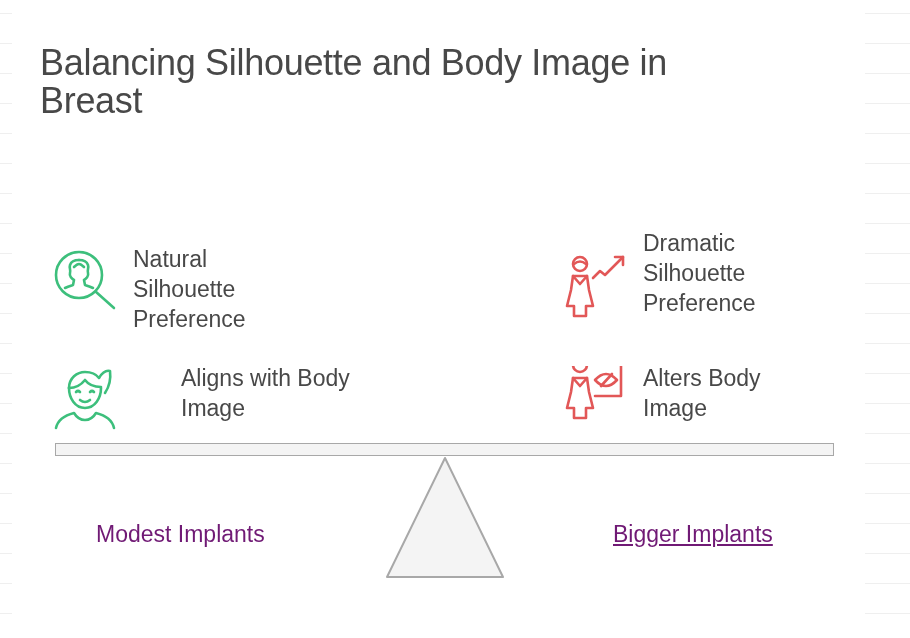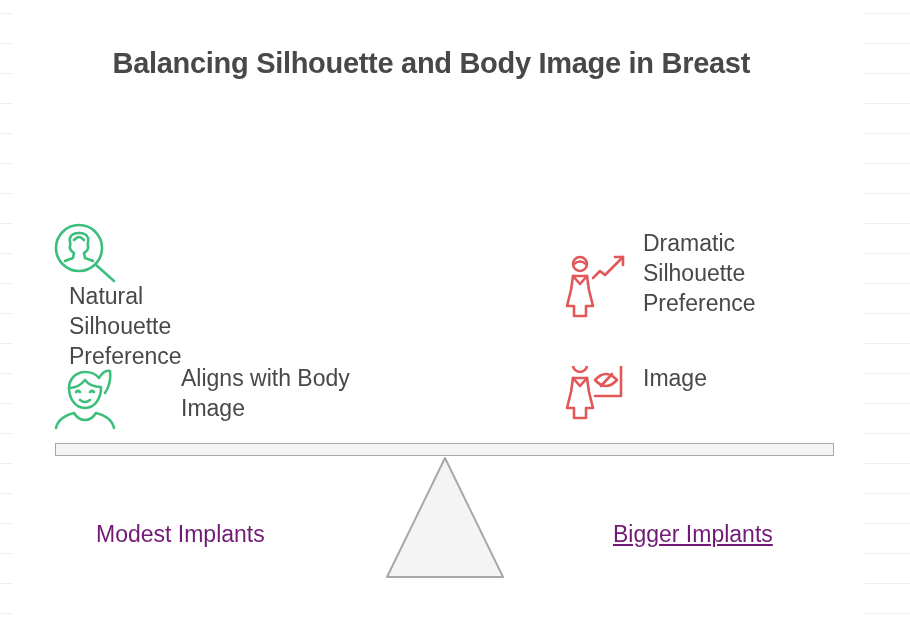--- a/index.html
+++ b/index.html
@@ -8,21 +8,21 @@
     background:#ffffff;
     font-family:"Liberation Sans", sans-serif;
     color:#484848;
   }
   .edge-lines { position:absolute; top:0; height:638px; }
   .edge-lines.left { left:0; width:12px; }
   .edge-lines.right { left:865px; width:45px; }
   .edge-lines div { position:absolute; left:0; right:0; height:1px; background:#efefef; }
   .title {
     position:absolute; left:40px; width:710px; top:44px;
-    text-align:right; font-weight:bold; font-size:29px; line-height:38px;
+    text-align:left; font-weight:normal; font-size:36px; line-height:38px;
     color:#484848; letter-spacing:-0.3px;
   }
   .item { position:absolute; display:flex; align-items:flex-start; }
   .item .icon { width:64px; height:64px; flex:0 0 64px; }
   .item .label { font-size:23px; line-height:30px; color:#484848; margin-left:15px; margin-top:-3px; }
   .beam {
     position:absolute; left:55px; top:443px; width:779px; height:13px;
     background:#f4f4f4; border:1.5px solid #a8a8a8; box-sizing:border-box;
   }
   .fulcrum { position:absolute; left:384px; top:456px; width:122px; height:124px; }
@@ -75,21 +75,21 @@
     <div style="top:523px"></div>
     <div style="top:553px"></div>
     <div style="top:583px"></div>
   <div style="top:613px"></div>
 </div>
 
 <div class="title">
   <div>Balancing Silhouette and Body Image in Breast</div>
 </div>
 
-<div class="item" style="left:54px; top:220px;flex-direction:column;">
+<div class="item" style="left:54px; top:247px;">
   <svg class="icon" viewBox="0 0 64 64" fill="none" stroke="#3dbf7c" stroke-width="2.6" stroke-linecap="round" stroke-linejoin="round">
     <circle cx="25" cy="28" r="23"></circle>
     <line x1="41.5" y1="44.5" x2="60" y2="61"></line>
     <path d="M25 13 c-5 0 -8 2 -9 5 c-1 3 1 5 0 8 c-1 3 2 6 4 7 l-1 5 c-3 1 -6 2 -8 3"></path>
     <path d="M25 13 c5 0 8 2 9 5 c1 3 -1 5 0 8 c1 3 -2 6 -4 7 l1 5 c3 1 6 2 8 3"></path>
     <path d="M20 20 c2 -2 4 -3 5 -3 c1 0 3 1 5 3"></path>
   </svg>
   <div class="label">
     <div>Natural</div>
     <div>Silhouette</div>
@@ -133,20 +133,21 @@
   <svg class="icon" viewBox="0 0 64 64" fill="none" stroke="#e25757" stroke-width="2.6" stroke-linecap="round" stroke-linejoin="round">
     <circle cx="16" cy="-1" r="7" transform="translate(0,0)"></circle>
     <path d="M10 -1 q6 -5 12 0"></path>
     <path d="M9 12 l7 8 l7 -8"></path>
     <path d="M9 12 l-2 14 l-4 16 h7 v10 h12 v-10 h7 l-4 -16 l-2 -14 z"></path>
     <path d="M27 -12 h30 v42 h-26"></path>
     <path d="M31 14 q11 -12 22 0 q-11 12 -22 0 z"></path>
     <line x1="37" y1="20" x2="48" y2="8"></line>
   </svg>
   <div class="label">
+    <div>Alters Body</div>
     <div>Image</div>
   </div>
 </div>
 
 <div class="beam"></div>
 <svg class="fulcrum" viewBox="0 0 122 124">
   <polygon points="61,2 119,121 3,121" fill="#f4f4f4" stroke="#a8a8a8" stroke-width="2" stroke-linejoin="round"></polygon>
 </svg>
 
 <div class="side-label" style="left:96px;">Modest Implants</div>

